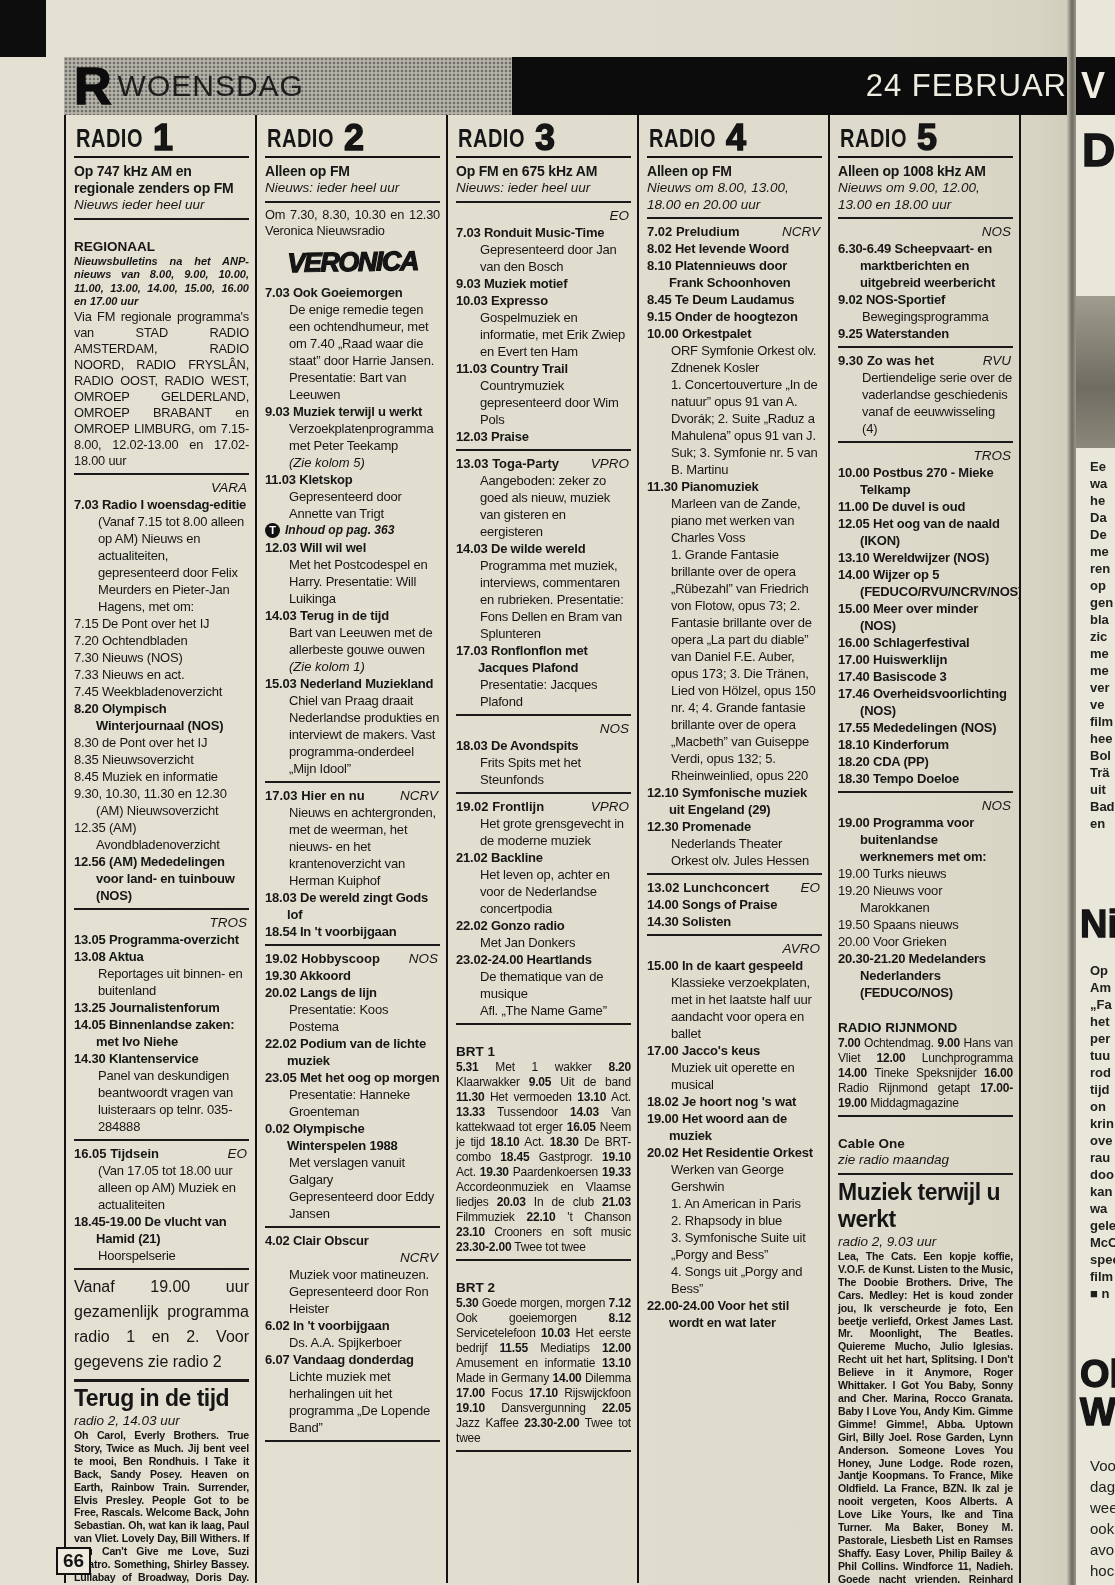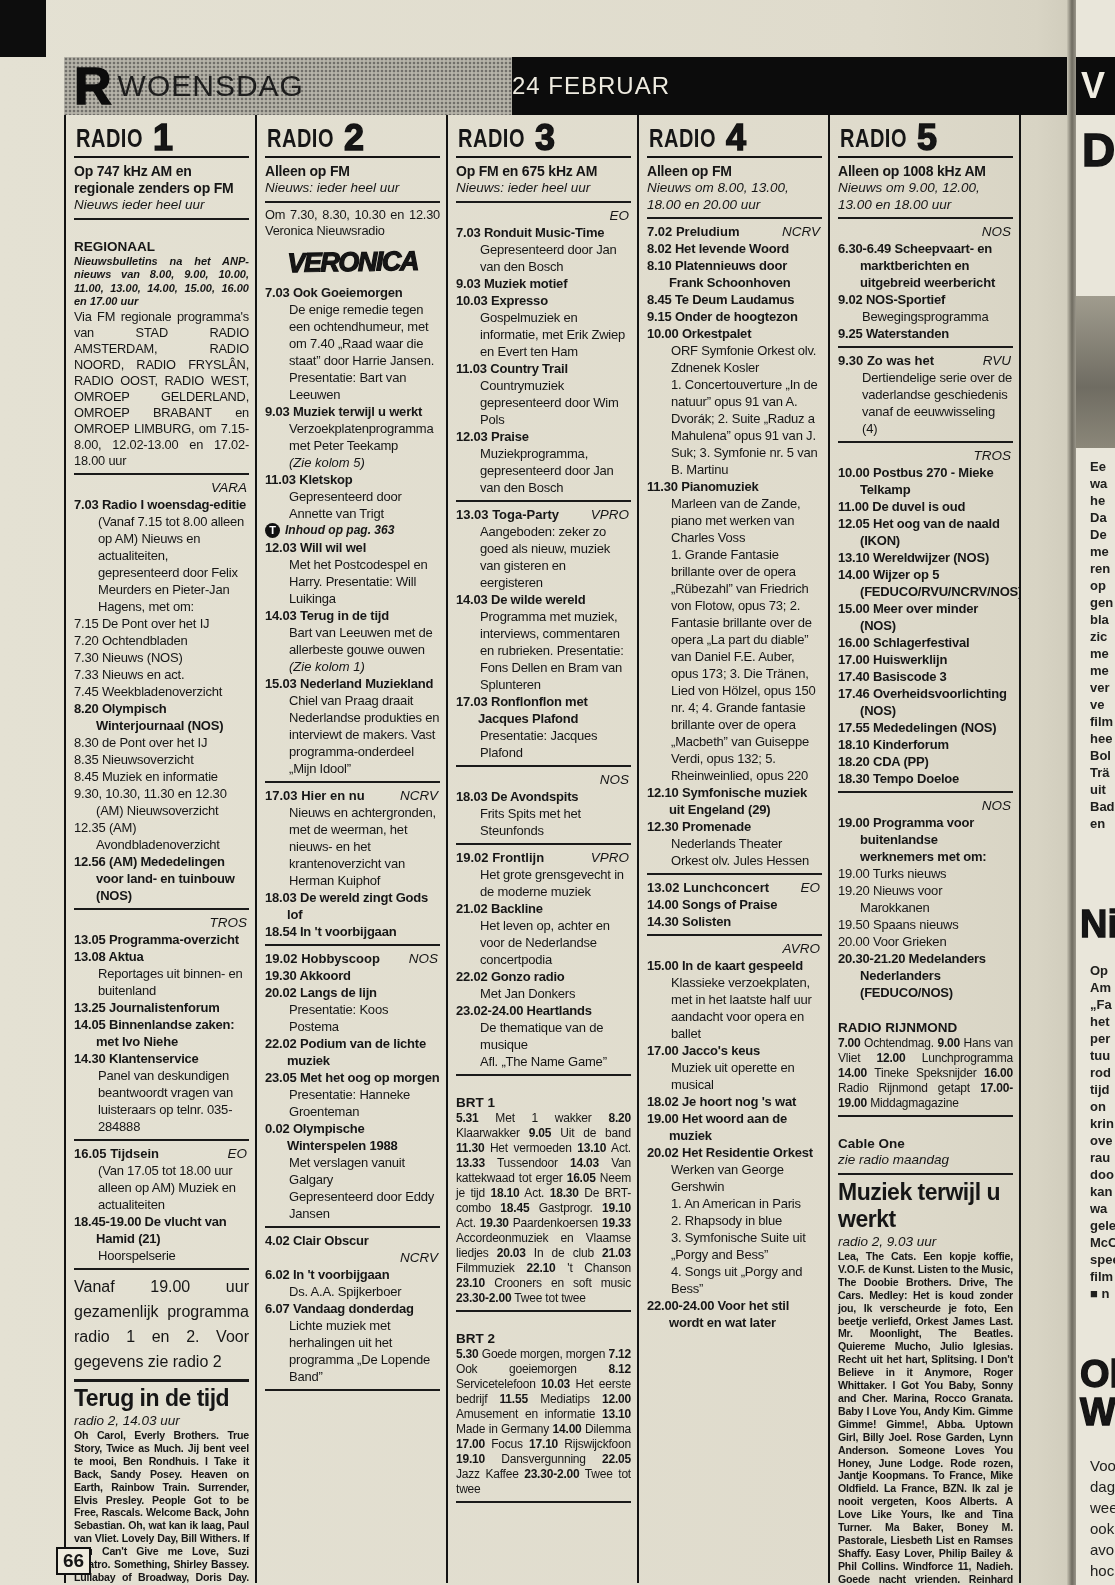--- a/index.html
+++ b/index.html
@@ -5,22 +5,22 @@
   html,body{margin:0;padding:0;background:#b4b0a2;}
   *{box-sizing:border-box;}
   .page{position:relative;width:1115px;height:1585px;background:linear-gradient(90deg,#e4e1d3 0%,#dfdbcc 78%,#d8d4c4 93%,#c6c2b2 100%);
         font-family:"Liberation Sans",sans-serif;color:#161616;overflow:hidden;}
   .corner-tl{position:absolute;left:0;top:0;width:46px;height:57px;background:#0d0d0d;}
   .masthead{position:absolute;left:64px;top:57px;width:1003px;height:58px;display:flex;}
   .mast-gray{width:448px;background-color:#b6b3a9;background-image:radial-gradient(circle,rgba(45,45,45,.5) 1px,transparent 1.7px);background-size:4px 4px;
              display:flex;align-items:center;padding-left:10px;}
   .mast-r{font-size:52px;font-weight:700;line-height:46px;letter-spacing:-2px;color:#0c0c0c;-webkit-text-stroke:1.5px #0c0c0c;}
   .mast-day{font-size:30px;color:#1d1d1d;margin-left:8px;letter-spacing:1px;}
-  .mast-black{flex:1;background:#0c0c0c;color:#eeebe0;display:flex;align-items:center;justify-content:flex-start;
-              font-size:24px;letter-spacing:1px;padding-right:0px;overflow:hidden;}
+  .mast-black{flex:1;background:#0c0c0c;color:#eeebe0;display:flex;align-items:center;justify-content:flex-end;
+              font-size:31px;letter-spacing:1px;padding-right:0px;overflow:hidden;}
   .grid{position:absolute;left:64px;top:115px;width:957px;height:1468px;display:flex;border-right:2px solid #131313;overflow:hidden;}
   .col{flex:1 1 0;border-left:2px solid #131313;padding:2px 6px 0 8px;overflow:hidden;}
   .colhead{display:flex;align-items:flex-end;gap:10px;padding:8px 0 5px 2px;border-bottom:2px solid #131313;margin-bottom:5px;}
   .colhead .st{font-size:20px;font-weight:700;letter-spacing:.5px;line-height:20px;transform:scaleY(1.25);transform-origin:bottom;}
   .colhead .num{font-size:36px;font-weight:700;line-height:26px;-webkit-text-stroke:1.4px #131313;letter-spacing:-1px;}
   .e-h{font-weight:700;font-size:14px;line-height:17px;letter-spacing:-.2px;}
   .e-i{font-style:italic;font-size:13.5px;line-height:16.5px;}
   .e-b{font-weight:700;font-size:13.5px;line-height:17px;margin-top:18px;}
   .e-si{font-style:italic;font-weight:700;font-size:11px;line-height:13.5px;text-align:justify;}
   .e-tx{font-size:12.8px;line-height:16px;text-align:justify;letter-spacing:-.2px;}
@@ -166,20 +166,21 @@
         <div class="e-pd">Presentatie: Koos Postema</div>
         <div class="e-p">22.02 Podium van de lichte muziek</div>
         <div class="e-p">23.05 Met het oog op morgen</div>
         <div class="e-pd">Presentatie: Hanneke Groenteman</div>
         <div class="e-p">0.02 Olympische Winterspelen 1988</div>
         <div class="e-pd">Met verslagen vanuit Galgary</div>
         <div class="e-pd">Gepresenteerd door Eddy Jansen</div>
         <div class="rule"></div>
         <div class="e-p">4.02 Clair Obscur</div>
         <div class="e-org">NCRV</div>
+        <div class="e-pd">Muziek voor matineuzen. Gepresenteerd door Ron Heister</div>
         <div class="e-p">6.02 In 't voorbijgaan</div>
         <div class="e-pd">Ds. A.A. Spijkerboer</div>
         <div class="e-p">6.07 Vandaag donderdag</div>
         <div class="e-pd">Lichte muziek met herhalingen uit het programma „De Lopende Band”</div>
         <div class="rule"></div>
       </div>
       <div class="col">
         <div class="colhead">
           <span class="st">RADIO</span>
           <span class="num">3</span>
@@ -189,21 +190,20 @@
         <div class="rule"></div>
         <div class="e-org">EO</div>
         <div class="e-p">7.03 Ronduit Music-Time</div>
         <div class="e-pd">Gepresenteerd door Jan van den Bosch</div>
         <div class="e-p">9.03 Muziek motief</div>
         <div class="e-p">10.03 Expresso</div>
         <div class="e-pd">Gospelmuziek en informatie, met Erik Zwiep en Evert ten Ham</div>
         <div class="e-p">11.03 Country Trail</div>
         <div class="e-pd">Countrymuziek gepresenteerd door Wim Pols</div>
         <div class="e-p">12.03 Praise</div>
-        <div class="e-pd">Muziekprogramma, gepresenteerd door Jan van den Bosch</div>
         <div class="rule"></div>
         <div class="withr">
           <span>13.03 Toga-Party</span>
           <span class="orgr">VPRO</span>
         </div>
         <div class="e-pd">Aangeboden: zeker zo goed als nieuw, muziek van gisteren en eergisteren</div>
         <div class="e-p">14.03 De wilde wereld</div>
         <div class="e-pd">Programma met muziek, interviews, commentaren en rubrieken. Presentatie: Fons Dellen en Bram van Splunteren</div>
         <div class="e-p">17.03 Ronflonflon met Jacques Plafond</div>
         <div class="e-pd">Presentatie: Jacques Plafond</div>

